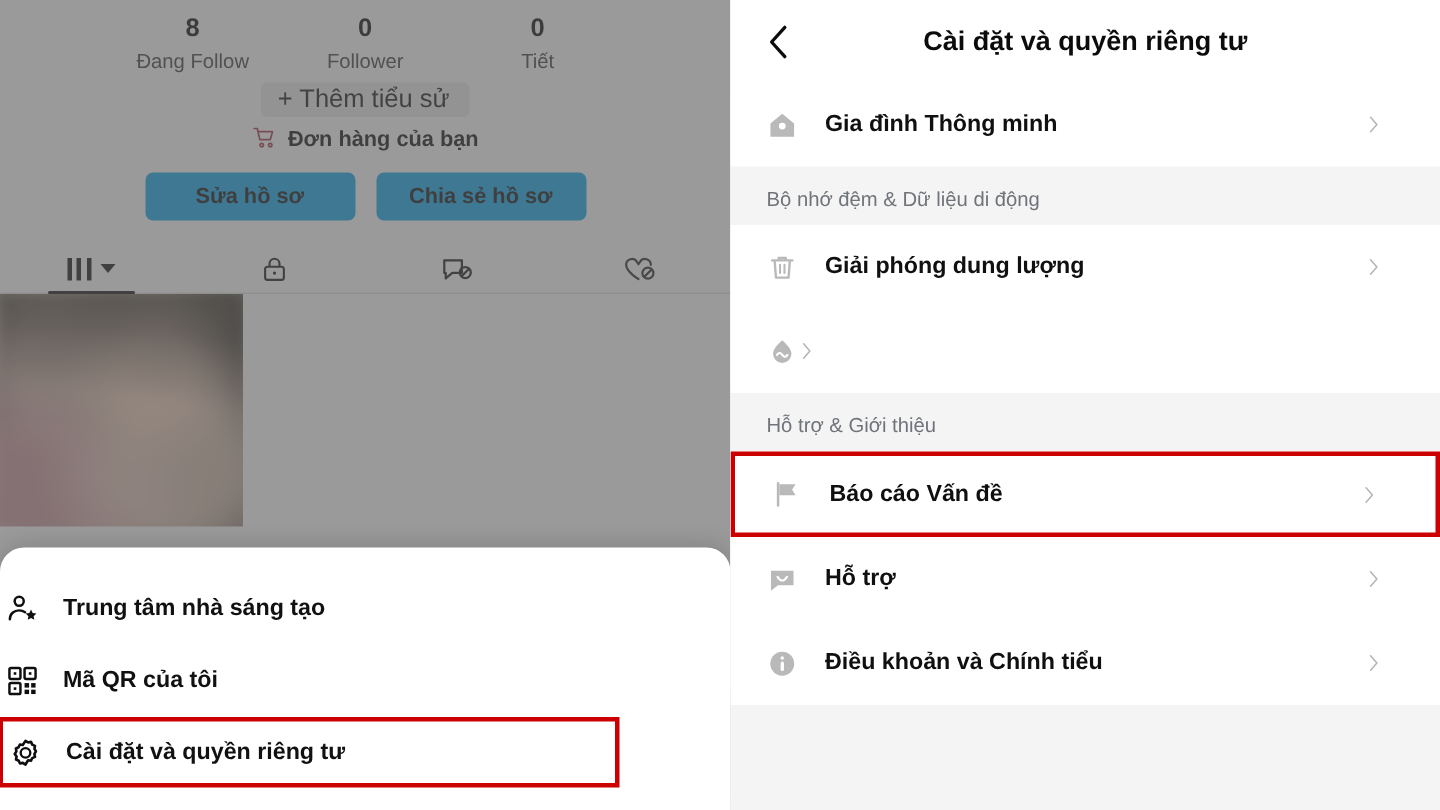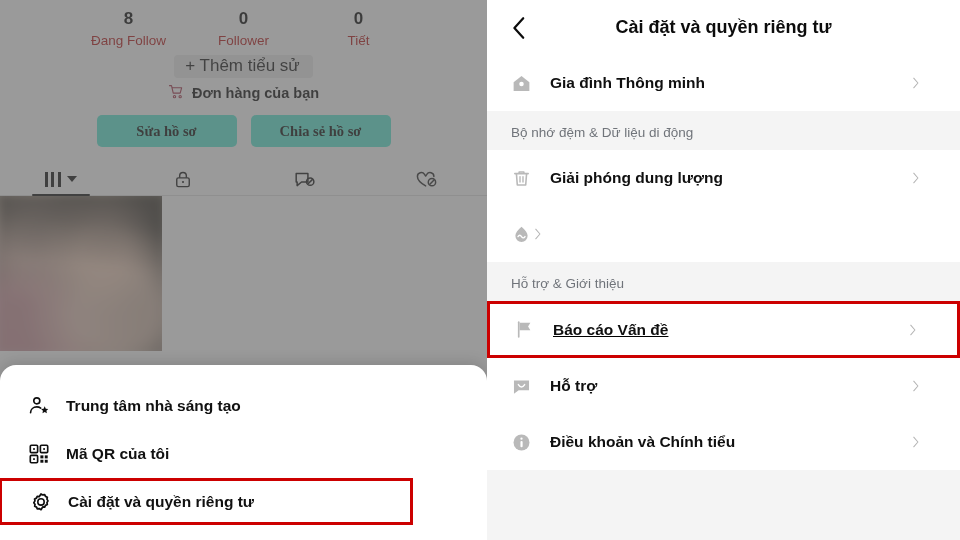--- a/index.html
+++ b/index.html
@@ -33,44 +33,44 @@
   .stat-cell {
     flex: 0 0 auto;
     width: 115px;
     text-align: center;
   }
   .stat-value {
     font-size: 17px; font-weight: bold; color: #0a0a0a; line-height: 22px;
     letter-spacing: .2px;
   }
   .stat-label {
-    font-size: 13.5px; color: #b91c1c; line-height: 20px; margin-top: 1px;
+    font-size: 13.5px; color: #404040; line-height: 20px; margin-top: 1px;
   }
 
   .bio-btn-wrap { display: flex; justify-content: center; margin-top: 4px; }
   .bio-btn {
     background: #ececec;
     border-radius: 4px;
     font-size: 17px; color: #1a1a1a;
     padding: 3px 13px 4px 11px;
     line-height: 16px;
     white-space: nowrap;
   }
 
   .orders-wrap { display: flex; justify-content: center; align-items: flex-start; gap: 7px; margin-top: 6px; }
   .cart-icon { width: 17px; height: 16px; display: block; }
   .orders-text { font-size: 14.5px; font-weight: bold; color: #121212; line-height: 18px; }
 
   .action-btns { display: flex; justify-content: center; gap: 14px; margin-top: 13px; }
   .action-btn {
-    background: #5eead4;
+    background: #0ea5e9;
     border-radius: 5px;
     width: 140px; height: 32px;
     display: flex; align-items: center; justify-content: center;
-    font-size: 14.5px; font-weight: bold; color: #101010; font-family: Liberation Serif, serif;
+    font-size: 14.5px; font-weight: bold; color: #101010;
   }
 
   .tabbar {
     display: flex; margin-top: 16px; position: relative;
     border-bottom: 1px solid #e3e3e3;
     height: 33px;
   }
   .tab-item {
     flex: 1; display: flex; align-items: center; justify-content: center;
     position: relative;
@@ -120,21 +120,21 @@
     position: absolute; left: 0; right: 0; bottom: 0;
     height: 175px;
     background: #ffffff;
     border-radius: 16px 16px 0 0;
     box-shadow: 0 -3px 14px rgba(0,0,0,.13);
     padding-top: 17px;
   }
   .sheet-item {
     display: flex; align-items: center;
     height: 48px;
-    padding-left: 28px;
+    padding-left: 4px;
     gap: 16px;
     position: relative;
   }
   .sheet-label { font-size: 15.5px; font-weight: bold; color: #111111; }
   .sheet-item.highlighted {
     border: 3px solid #cc0000;
     width: 414px;
     height: 47px;
     margin-left: -1px;
   }
@@ -176,21 +176,20 @@
   .setting-row {
     display: flex; align-items: center;
     height: 56px;
     padding: 0 38px 0 24px;
     position: relative;
     background: #ffffff;
   }
   .setting-row.highlighted {
     border: 3px solid #cc0000;
     height: 57px;
-    text-decoration: underline;
   }
   .set-icon { width: 21px; height: 21px; flex: 0 0 21px; display: block; }
   .set-label { font-size: 15.5px; font-weight: bold; color: #101010; margin-left: 18px; flex: 1; }
   .chev { width: 12px; height: 12px; flex: 0 0 12px; }
 </style>
 </head>
 <body>
 
 <div id="screen">
 

